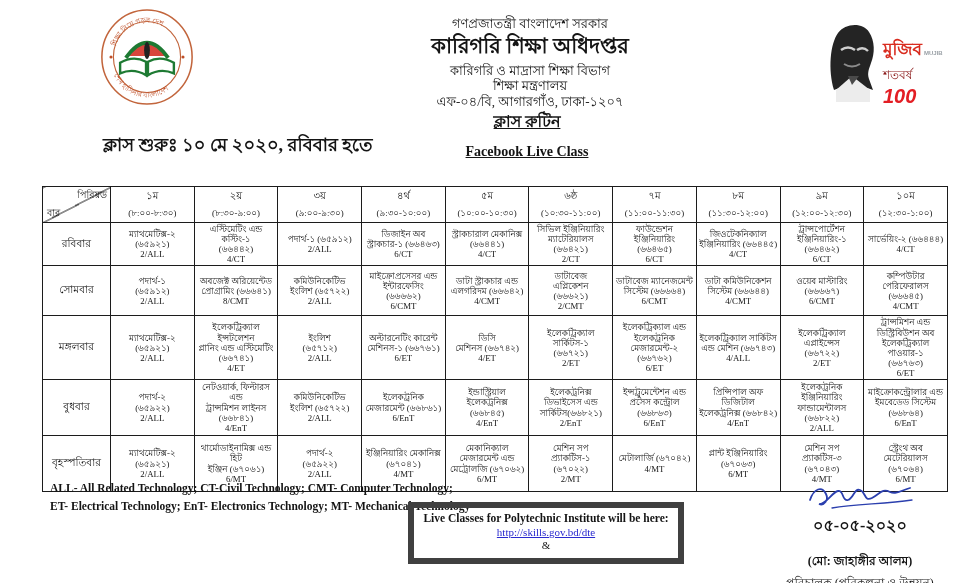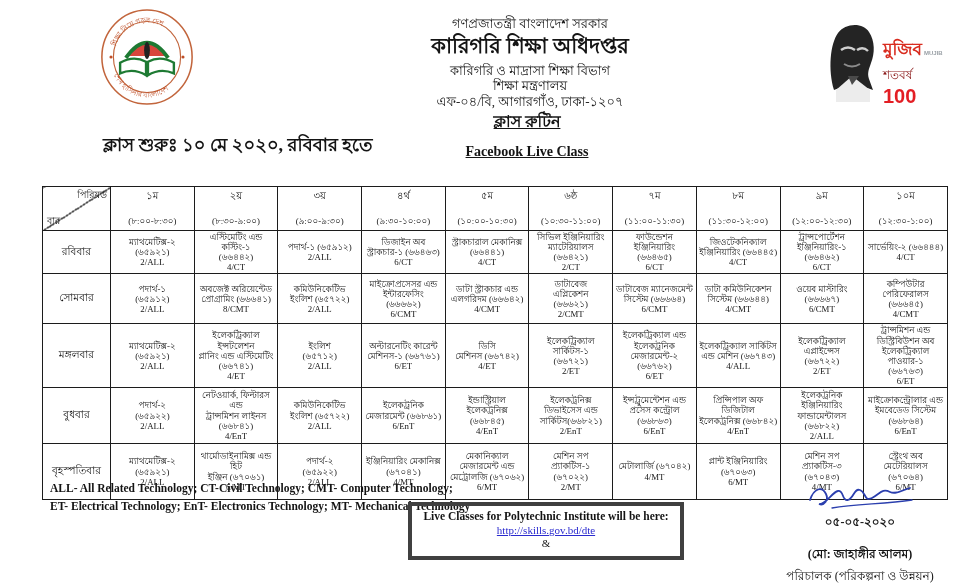--- a/index.html
+++ b/index.html
@@ -12,59 +12,59 @@
   .gh-small{font-size:13px;}
   .gh-title{font-size:21px;font-weight:700;margin:3px 6px 4px;}
 
   
   .logo-left{position:absolute;left:99px;top:6px;width:96px;height:102px;}
   .logo-right{position:absolute;left:824px;top:14px;width:132px;height:92px;display:flex;align-items:center;gap:3px;}
   .mj-text{display:flex;flex-direction:column;align-items:flex-start;margin-top:26px;}
   .mj-name{font-size:17px;font-weight:700;color:#d92c1f;line-height:1;}
   .mj-en{font-size:6px;color:#9aa0a6;margin-left:2px;font-family:"Liberation Sans",sans-serif;}
   .mj-sub{font-size:12px;color:#8b1a1a;margin-top:8px;}
-  .mj-100{font-size:20px;font-weight:700;color:#e31e24;line-height:1;font-family:"Liberation Sans",sans-serif;}
+  .mj-100{font-size:20px;font-weight:700;color:#e31e24;line-height:1;font-family:"Liberation Sans",sans-serif;font-style:italic;}
 
   
   .start-note{position:absolute;left:103px;top:131px;font-size:18px;font-weight:700;white-space:nowrap;}
   .routine-head{position:absolute;left:527px;top:109px;transform:translateX(-50%);
                 text-align:center;white-space:nowrap;}
   .r-title{font-size:16px;font-weight:700;text-decoration:underline;}
   .r-sub{font-size:10.5px;font-weight:700;margin-top:7px;}
   .r-fb{font-size:14px;font-weight:700;text-decoration:underline;margin-top:8px;}
 
   
   table.routine{position:absolute;left:42px;top:186px;width:906px;border-collapse:collapse;table-layout:fixed;}
   .routine th,.routine td{border:1px solid #1c1c1c;text-align:center;vertical-align:middle;
                           padding:1px 2px;overflow:hidden;font-weight:400;}
   .routine thead tr{height:33px;}
   .pname{font-size:10px;}
-  .ptime{font-size:8.8px;margin-top:9px;}
+  .ptime{font-size:8.8px;margin-top:1px;}
   .day{font-size:10.5px;}
   .subj{font-size:8.8px;line-height:1.15;white-space:pre-line;padding:0 2px;}
   .routine tbody tr:nth-child(1){height:40px;}
   .routine tbody tr:nth-child(2){height:50px;}
   .routine tbody tr:nth-child(3){height:56px;}
   .routine tbody tr:nth-child(4){height:56px;}
   .routine tbody tr:nth-child(5){height:56px;}
   .corner{position:relative;padding:0;
           background:linear-gradient(to bottom right,#fff 49.2%,#1c1c1c 49.2%,#1c1c1c 50.8%,#fff 50.8%);}
   .c-top{position:absolute;top:1px;right:3px;font-size:9.5px;}
   .c-bot{position:absolute;bottom:1px;left:4px;font-size:9.5px;}
 
   
   .legend{position:absolute;left:50px;top:480px;font-size:11.5px;font-weight:700;line-height:1.55;}
-  .live-box{position:absolute;left:408px;top:502px;width:276px;border:4px solid #404040;
+  .live-box{position:absolute;left:408px;top:502px;width:276px;border:6px solid #404040;
             text-align:center;padding:4px 6px 7px;box-sizing:border-box;}
   .lb-head{font-size:11.5px;font-weight:700;}
   .lb-link{font-size:11px;color:#2a2acf;text-decoration:underline;display:block;margin-top:2px;cursor:pointer;}
   .lb-amp{font-size:11px;margin-top:1px;}
   .sign-block{position:absolute;left:772px;top:479px;width:176px;text-align:center;}
   .sign-svg{display:block;margin:0 auto;}
-  .sg-date{font-size:12px;font-weight:700;}
+  .sg-date{font-size:16px;font-weight:700;}
   .sg-name{font-size:12px;font-weight:700;margin-top:12px;}
   .sg-desig{font-size:12px;margin-top:2px;white-space:nowrap;}
 </style>
 </head>
 <body>
 
 <div class="page">
 
   <div class="logo-left">
     <svg width="96" height="102" viewBox="0 0 100 104">

